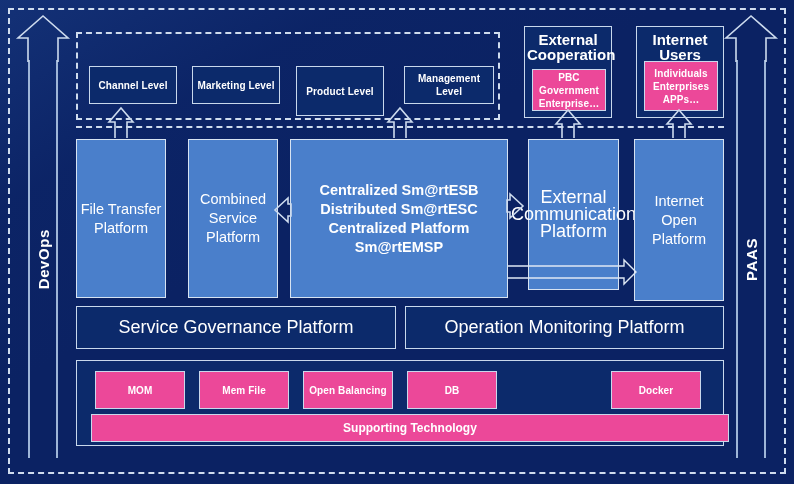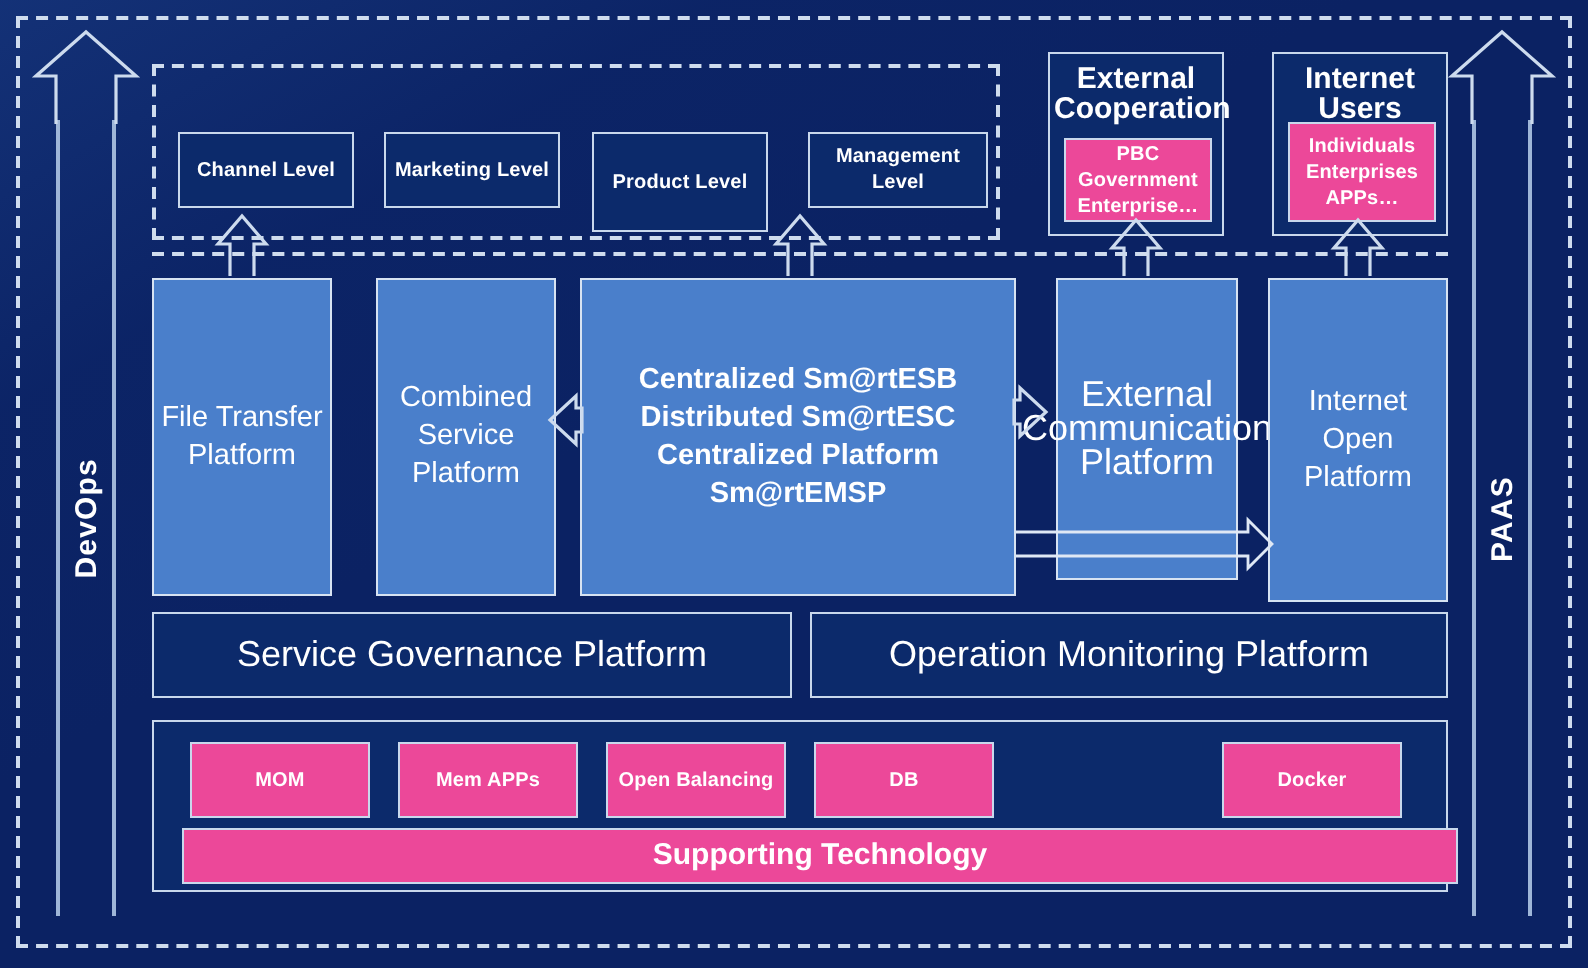--- a/index.html
+++ b/index.html
@@ -55,21 +55,21 @@
   }
   .dashed-box {
     position: absolute;
     box-sizing: border-box;
     border: 2px dashed #cfdcee;
   }
 
   .txt-sm   { font-size: 10px; font-weight: bold; line-height: 13px; letter-spacing: .1px; }
   .txt-md   { font-size: 18px; line-height: 17px; }
   .txt-lg   { font-size: 14.5px; line-height: 19px; }
-  .txt-big  { font-size: 15px; font-weight: bold; line-height: 20px; }
+  .txt-big  { font-size: 12px; font-weight: bold; line-height: 20px; }
   .txt-cap  { font-size: 15px; font-weight: bold; line-height: 15px; }
 
   
   .rail {
     position: absolute;
     box-sizing: border-box;
     border-left: 2px solid #9fb6d8;
     border-right: 2px solid #9fb6d8;
     display: flex;
     align-items: center;
@@ -179,21 +179,21 @@
   <div class="box dk-box txt-md" style="left:405px; top:306px; width:319px; height:43px;">
     <span>Operation Monitoring Platform</span>
   </div>
 
   <div class="box dk-box" style="left:76px; top:360px; width:648px; height:86px;"></div>
 
   <div class="box dk-box-deep txt-sm" style="left:95px; top:371px; width:90px; height:38px;">
     <span>MOM</span>
   </div>
   <div class="box dk-box-deep txt-sm" style="left:199px; top:371px; width:90px; height:38px;">
-    <span>Mem APPs</span>
+    <span>Mem File</span>
   </div>
   <div class="box dk-box-deep txt-sm" style="left:303px; top:371px; width:90px; height:38px;">
     <span>Open Balancing</span>
   </div>
   <div class="box dk-box-deep txt-sm" style="left:407px; top:371px; width:90px; height:38px;">
     <span>DB</span>
   </div>
   <div class="box dk-box-deep txt-sm" style="left:611px; top:371px; width:90px; height:38px;">
     <span>Docker</span>
   </div>

